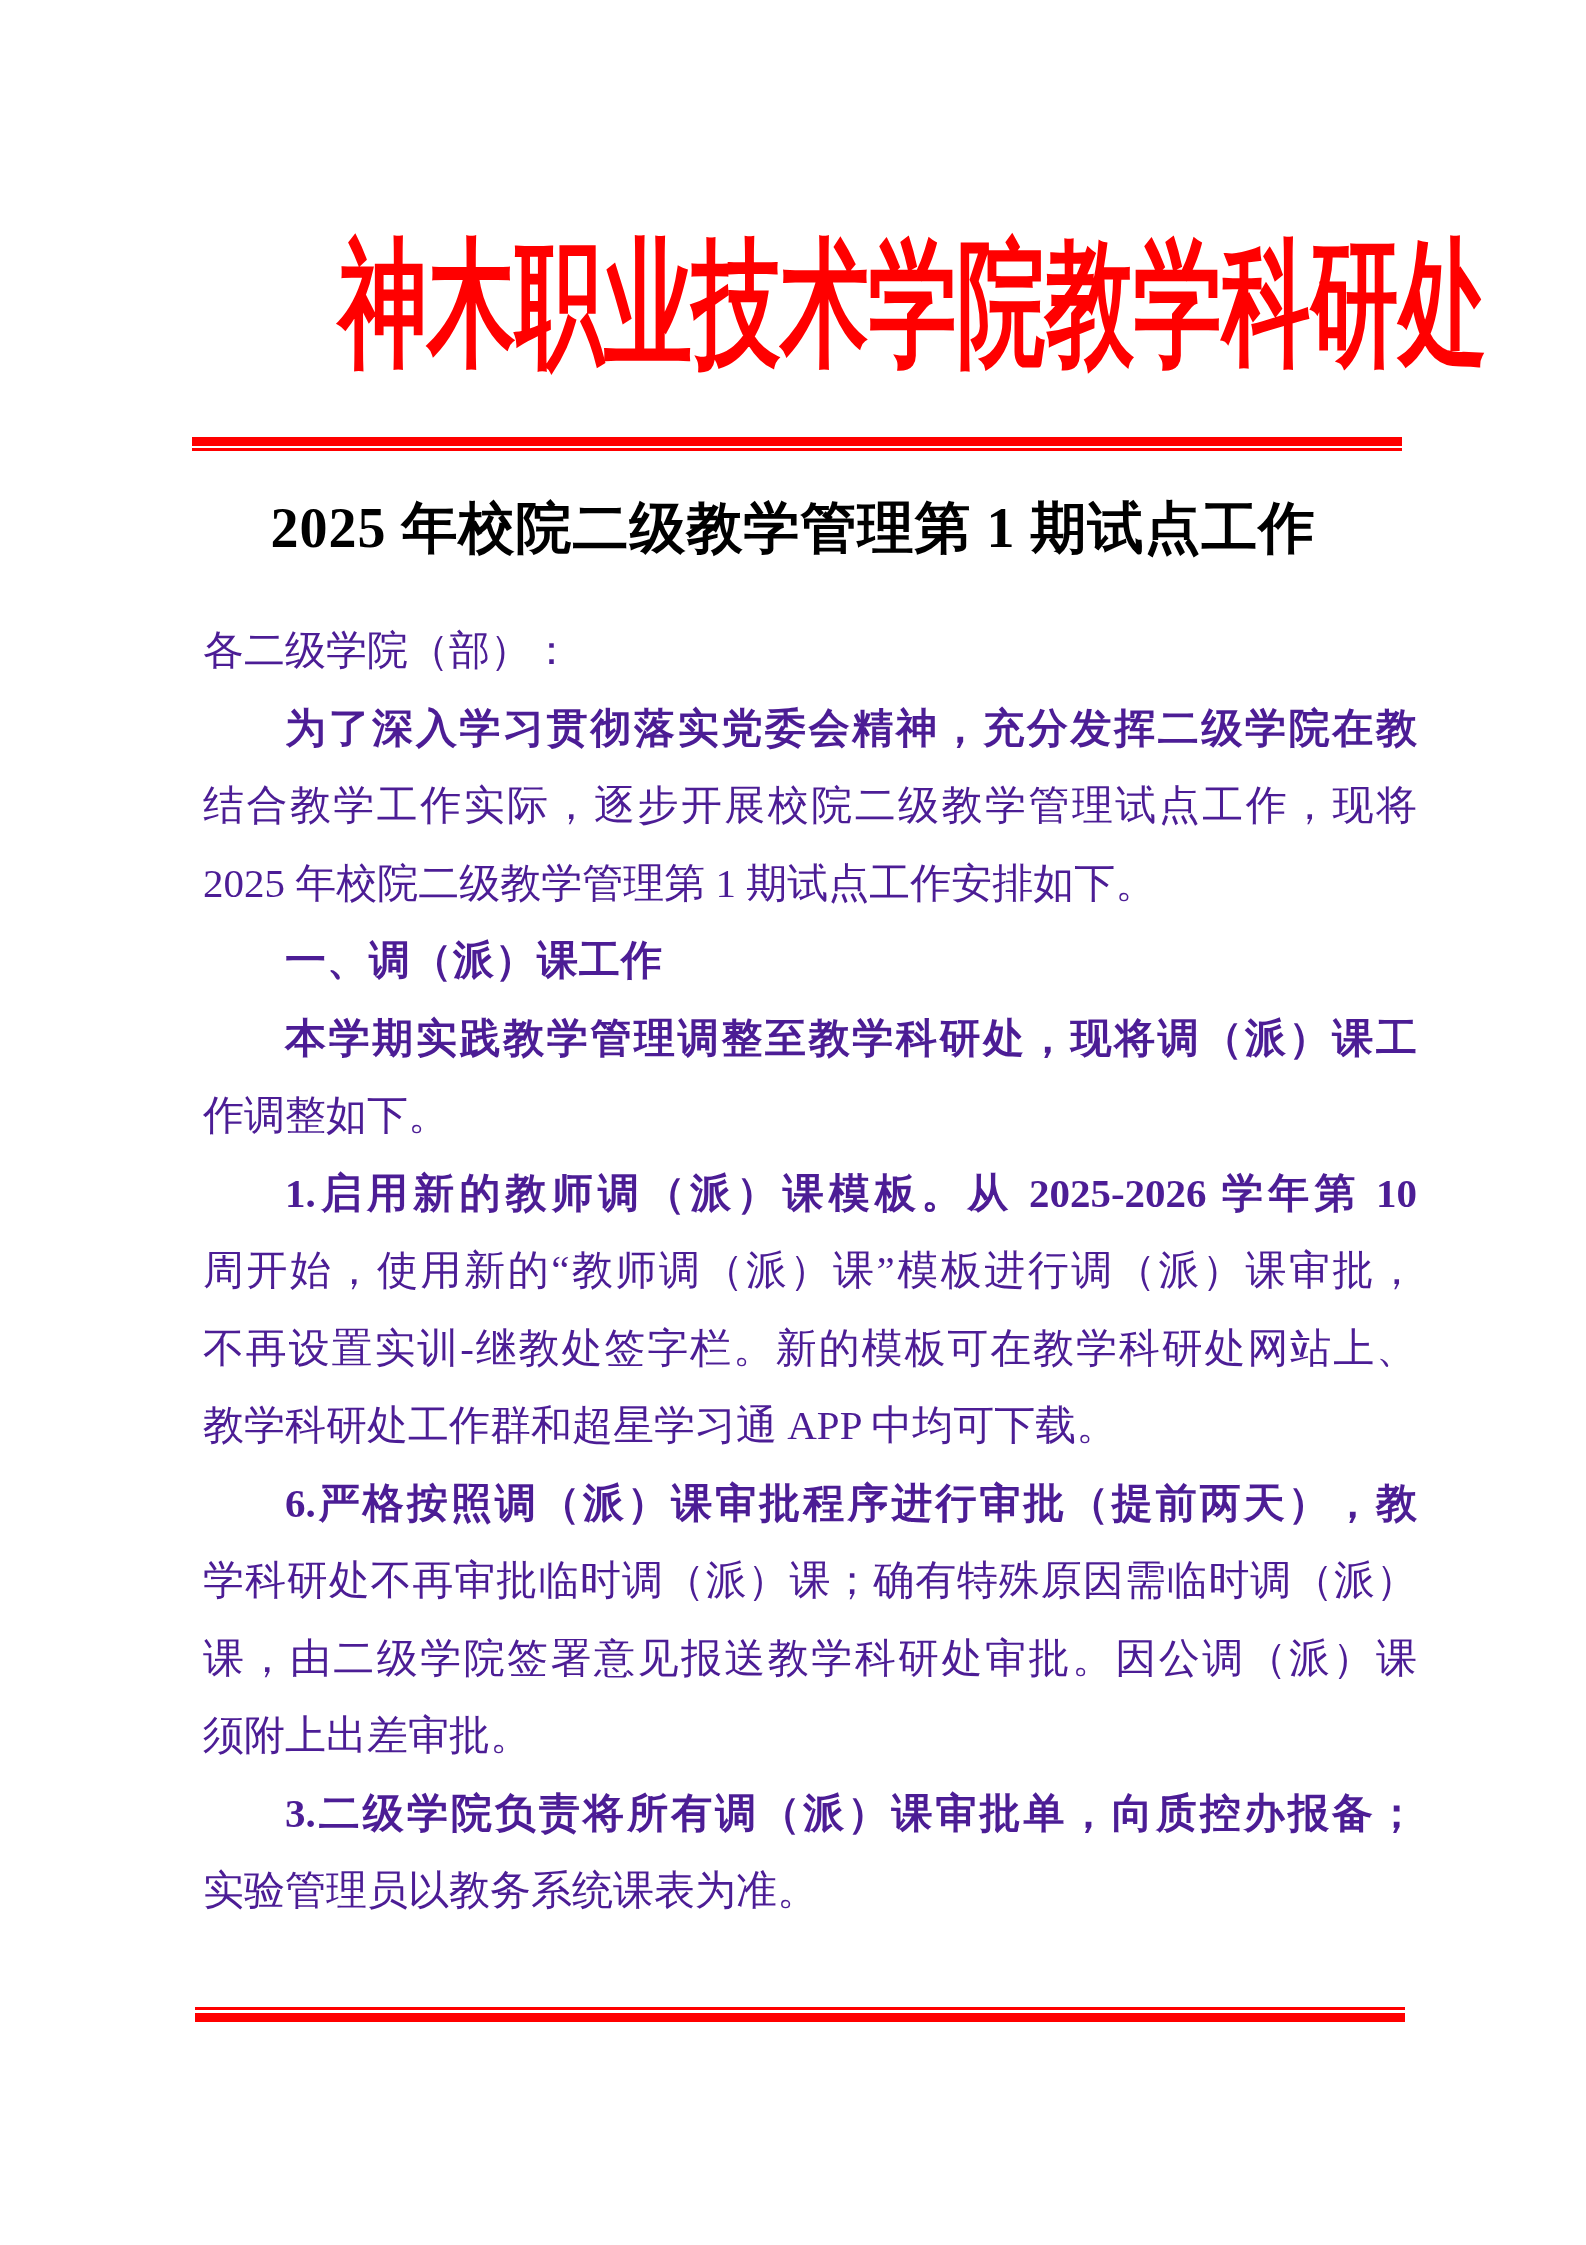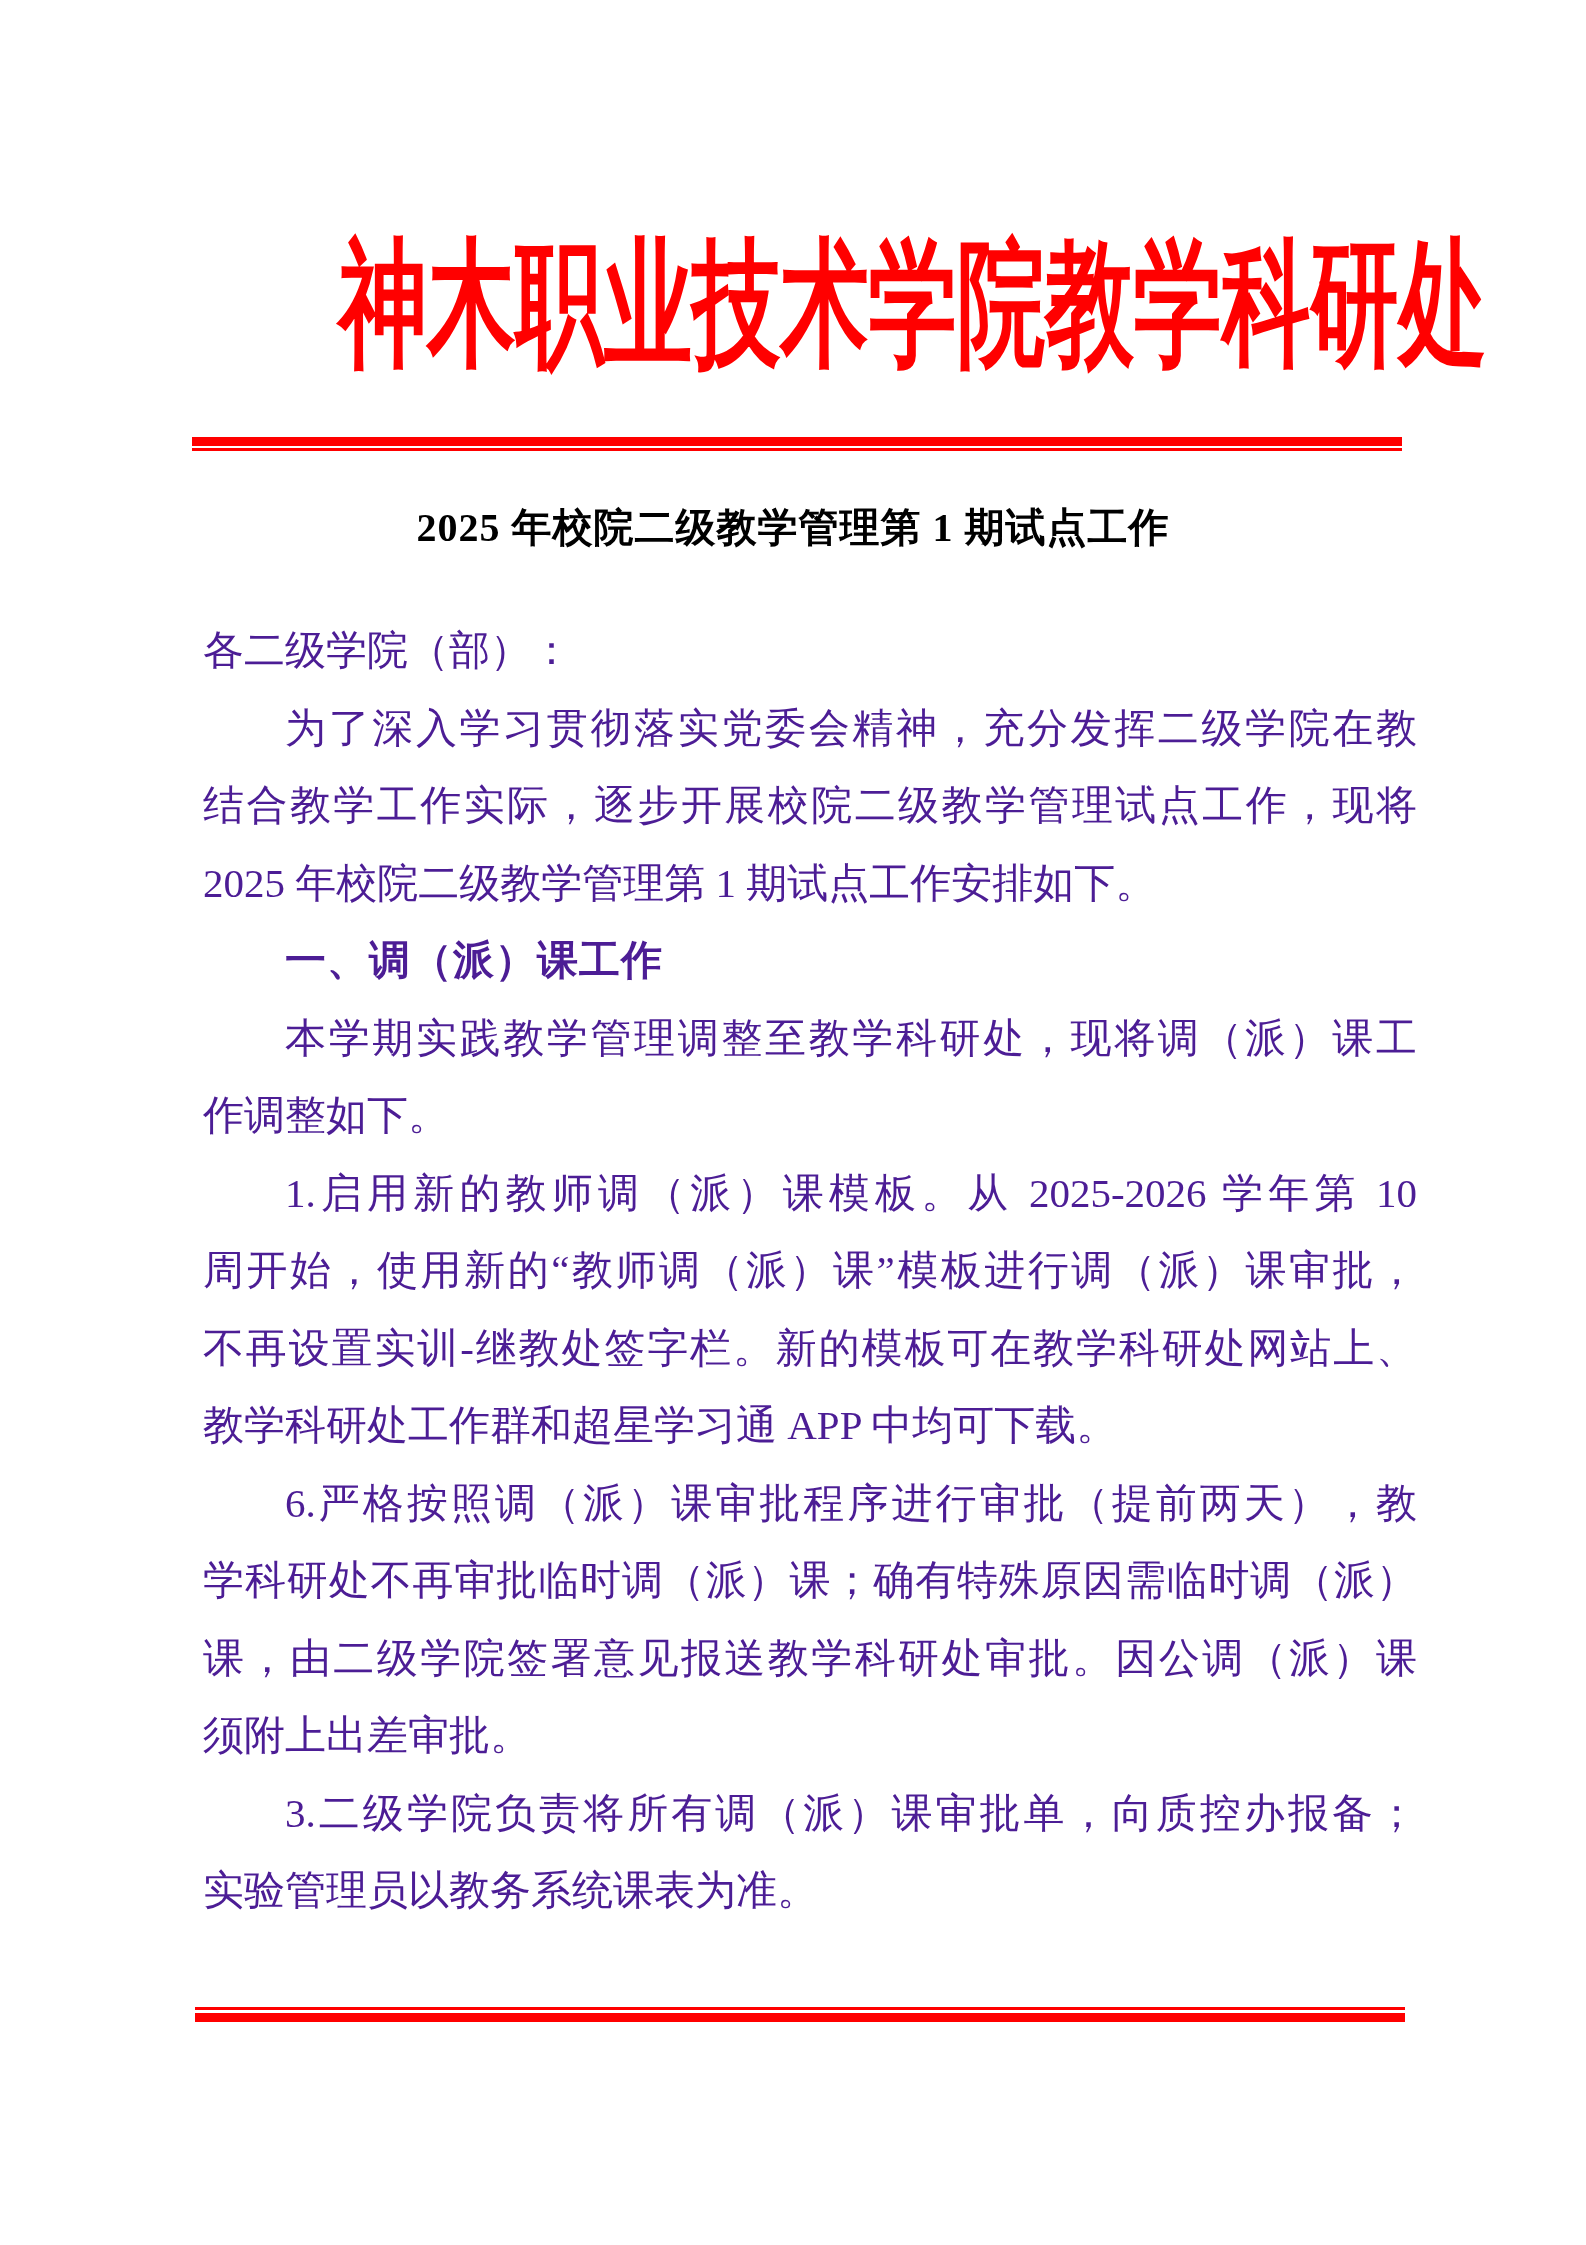--- a/index.html
+++ b/index.html
@@ -52,21 +52,21 @@
 
   
   .doc-title {
     position: absolute;
     top: 496px;
     left: 0;
     width: 100%;
     text-align: center;
     font-family: "Liberation Serif", "DejaVu Serif", serif;
     font-weight: 700;
-    font-size: 40px;
+    font-size: 56px;
     line-height: 64px;
     letter-spacing: 1px;
     color: #000000;
   }
 
   
   .body-text {
     position: absolute;
     top: 612px;
     left: 203px;
@@ -75,21 +75,21 @@
   .bl {
     font-family: "Liberation Serif", "DejaVu Serif", serif;
     font-size: 41px;
     line-height: 77.5px;
     color: #4c1d95;
     text-align: justify;
     text-align-last: left;
     white-space: normal;
   }
   .bl.fill { text-align-last: justify; }
-  .bl.indent { text-indent: 82px; }
+  .bl.indent { text-indent: 82px; font-weight: bold; }
   .bl.heading {
     font-family: "Liberation Sans", "DejaVu Sans", sans-serif;
     font-weight: 700;
     letter-spacing: 1px;
   }
 </style>
 </head>
 <body>
 
 <div class="page">

